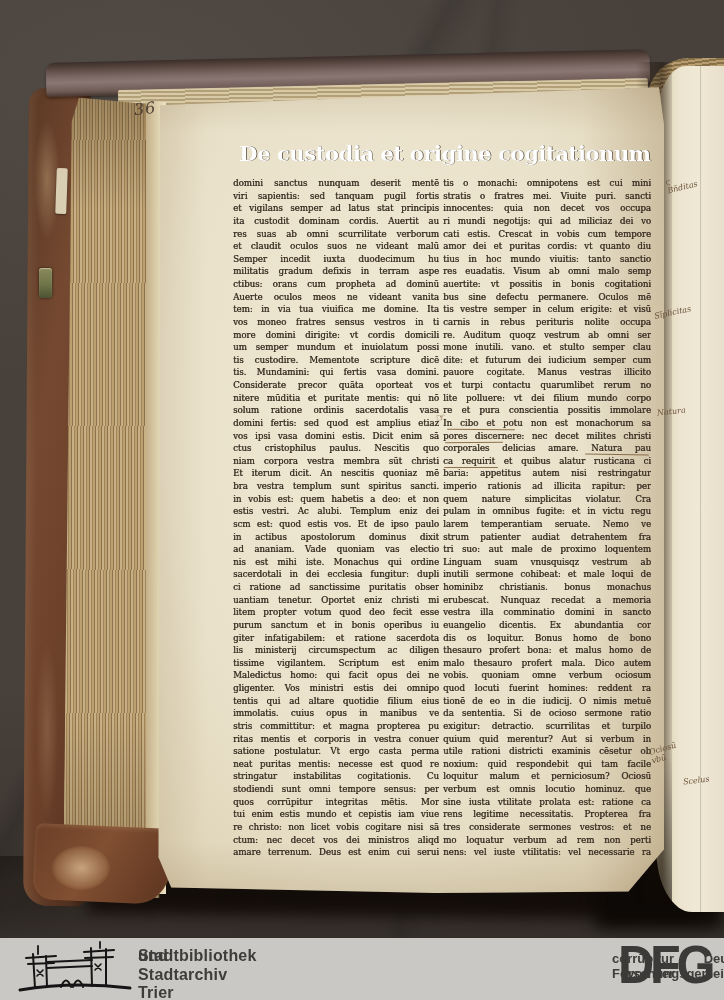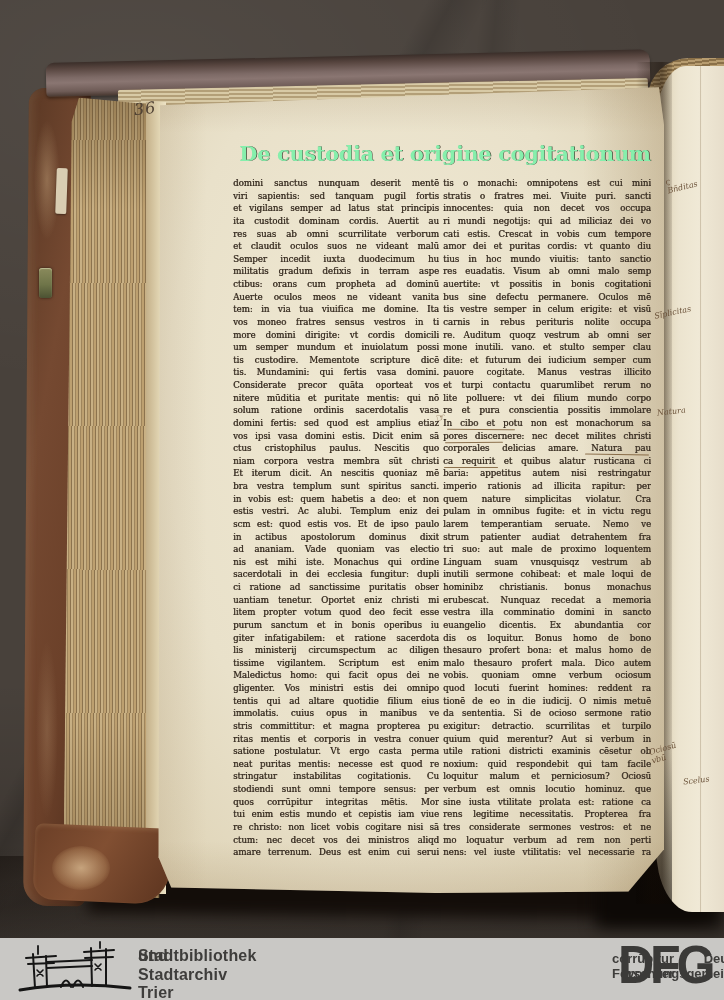--- a/index.html
+++ b/index.html
@@ -76,21 +76,21 @@
       linear-gradient(90deg, rgba(30,18,8,0) 0%, rgba(30,18,8,.34) 45%, rgba(24,14,6,.48) 72%, rgba(30,18,8,.12) 100%);}
 
   .page{left:156px;top:84px;width:508px;height:814px;
     clip-path:polygon(.8% 2.6%, 99% .4%, 100% 5%, 100% 94%, 93% 99.2%, 55% 99.4%, 3% 98.7%, .5% 95%);
     background:
       linear-gradient(90deg, rgba(140,110,70,.14), transparent 10%, transparent 84%, rgba(130,100,60,.22)),
       linear-gradient(180deg, rgba(130,100,60,.16), transparent 6%, transparent 93%, rgba(130,100,60,.18)),
       radial-gradient(ellipse at 45% 40%, #f0e9d3 0%, #e9e1ca 55%, #ded3b6 88%, #d3c6a5 100%);}
 
   
-  .heading{left:233px;top:141px;width:424px;text-align:center;color:#86efac;
+  .heading{left:233px;top:141px;width:424px;text-align:center;color:#ffffff;
     font-size:21px;font-weight:bold;letter-spacing:-.4px;
     text-shadow:.6px 0 0 rgba(43,34,26,.85);}
   .col{top:177px;color:#382d22;font-size:8.7px;letter-spacing:-.05px;
     text-shadow:.4px 0 0 rgba(56,45,34,.8);}
   .col-left{left:233px;width:206px;}
   .col-right{left:443px;width:208px;}
   .tl{position:relative!important;height:12.64px;line-height:12.64px;overflow:hidden;
     text-align:justify;text-align-last:justify;}
   .folio{left:134px;top:99px;color:#4f4134;font-size:16px;font-style:italic;
     transform:rotate(-7deg);letter-spacing:1px;}

